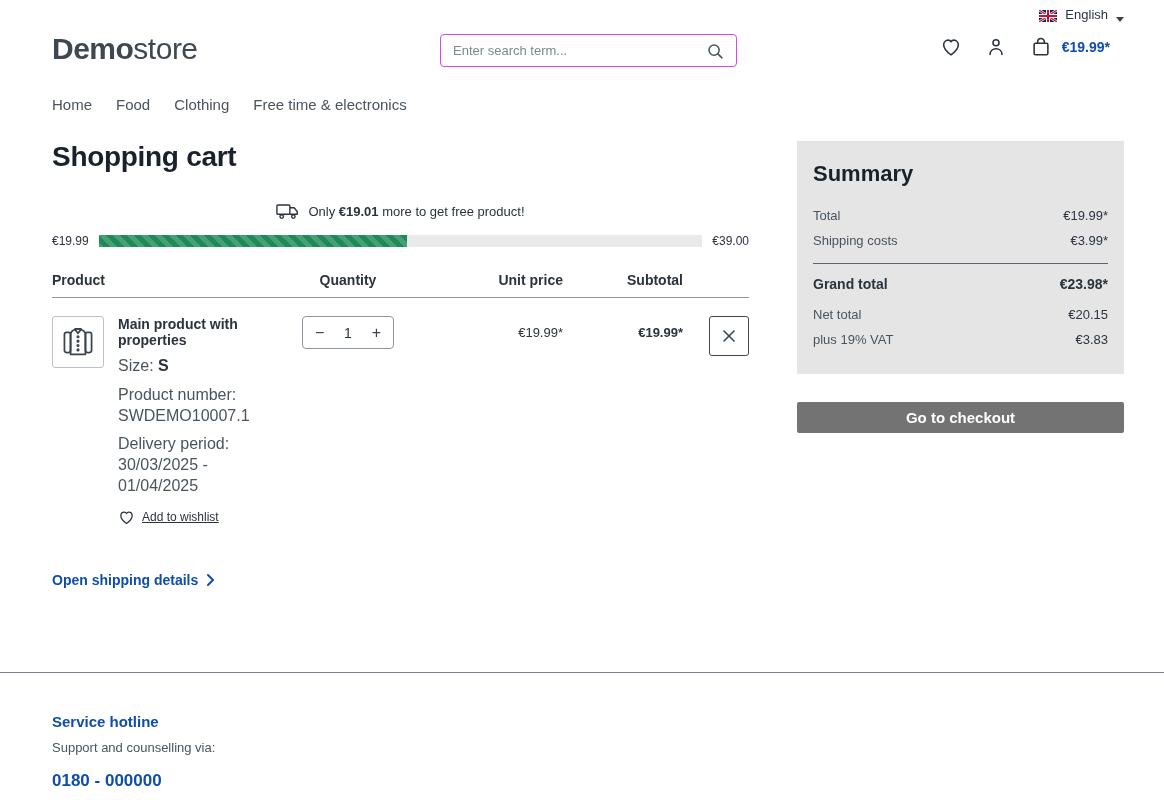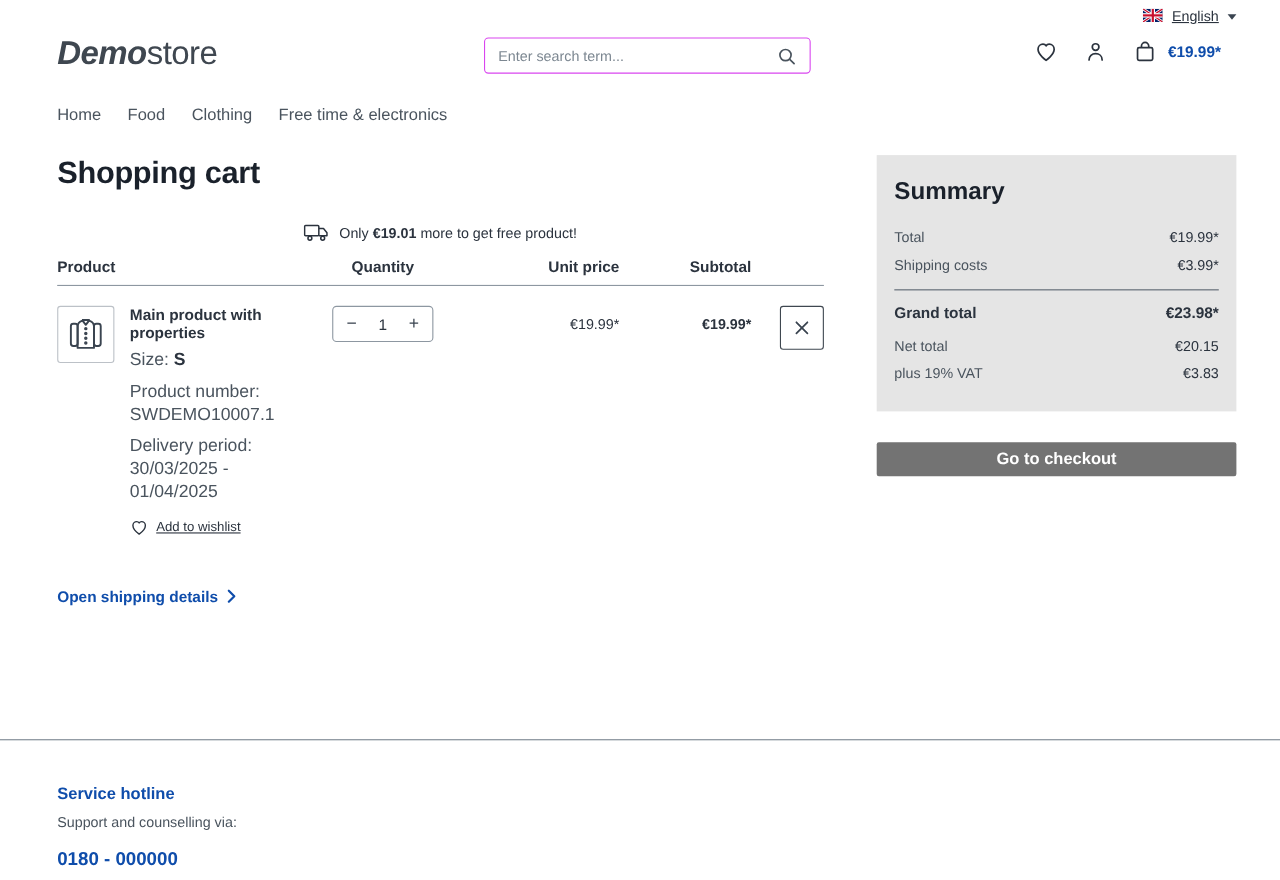--- a/index.html
+++ b/index.html
@@ -2,27 +2,27 @@
 <html><head>
 <meta charset="utf-8">
 <style>
   * { margin:0; padding:0; box-sizing:border-box; }
   html,body { width:1164px; height:800px; background:#fff; overflow:hidden;
     font-family:"Liberation Sans","DejaVu Sans",sans-serif; color:#2b333e; }
   .page { display:flex; flex-direction:column; height:800px; }
 
   
   .topbar { display:flex; justify-content:flex-end; align-items:center; padding:6px 40px 0 0; height:22px; }
-  .lang { display:flex; align-items:center; gap:8px; font-size:13px; color:#2b333e; cursor:pointer;text-decoration:underline; }
+  .lang { display:flex; align-items:flex-end; gap:8px; font-size:13px; color:#2b333e; cursor:pointer; }
   .caret { width:0; height:0; border-left:4px solid transparent; border-right:4px solid transparent; border-top:5px solid #3a4450; margin-top:2px; }
 
   
   .header { position:relative; height:48px; margin-top:8px; }
   .logo { position:absolute; left:52px; top:2px; font-size:30px; color:#3f4750; letter-spacing:-.5px; cursor:pointer; }
-  .logo b { font-weight:700;font-style:italic; }
+  .logo b { font-weight:700; }
   .logo span.light { font-weight:400; }
   .searchwrap { position:absolute; left:440px; top:4px; width:297px; height:33px; }
   .searchwrap input { width:100%; height:100%; border:1px solid #d946ef; border-radius:4px; padding:0 36px 0 12px; font-size:13px; color:#2b333e; outline:none; font-family:inherit; }
   .searchwrap input::placeholder { color:#7c8791; }
   .search-btn { position:absolute; right:4px; top:3px; width:28px; height:27px; border:none; background:transparent; cursor:pointer; }
   .hicons { position:absolute; right:54px; top:6px; display:flex; align-items:center; gap:23px; }
   .hicon { cursor:pointer; display:flex; align-items:center; }
   .cart-widget { display:flex; align-items:center; gap:10px; cursor:pointer; }
   .cart-price { font-size:14px; font-weight:700; color:#0f4dab; }
 
@@ -157,20 +157,27 @@
 
       <div class="ship-notice">
         <svg width="24" height="17" viewBox="0 0 26 18" fill="none" stroke="#2b333e" stroke-width="1.5" stroke-linejoin="round" style="display:inline-block">
           <rect x="1" y="2" width="14" height="10" rx="1"></rect>
           <path d="M15 5h4.6L23 9v3h-8"></path>
           <circle cx="6.2" cy="14.5" r="1.9"></circle>
             <circle cx="18.8" cy="14.5" r="1.9"></circle>
         </svg><span>Only </span><b>€19.01</b><span> more to get free product!</span>
       </div>
 
+      <div class="progress-row">
+        <span class="progress-label">€19.99</span>
+        <div class="progress-track">
+          <div class="progress-fill" style="width: 51%;"></div>
+        </div>
+        <span class="progress-label">€39.00</span>
+      </div>
 
       <div class="cart-grid thead">
         <span>Product</span>
         <span class="th-center">Quantity</span>
         <span class="th-right">Unit price</span>
         <span class="th-right">Subtotal</span>
         <span></span>
       </div>
 
       <div class="cart-grid trow">

